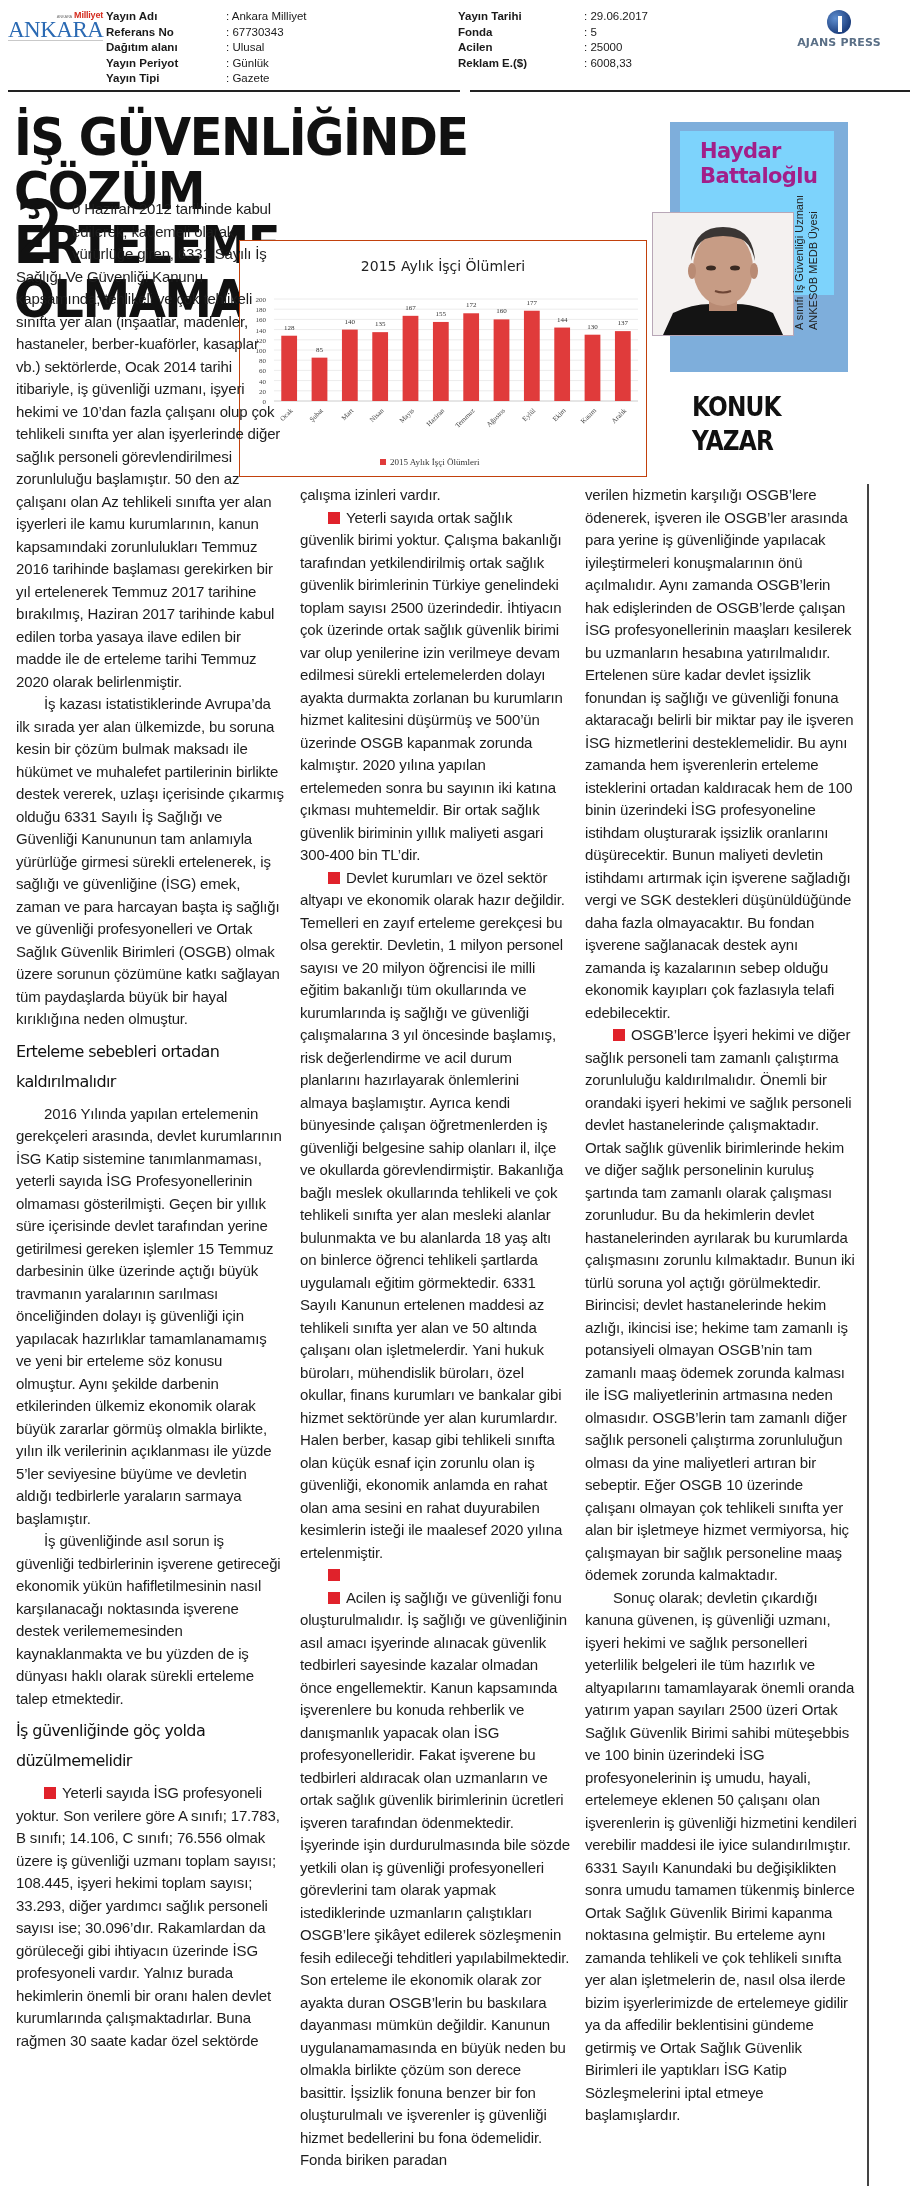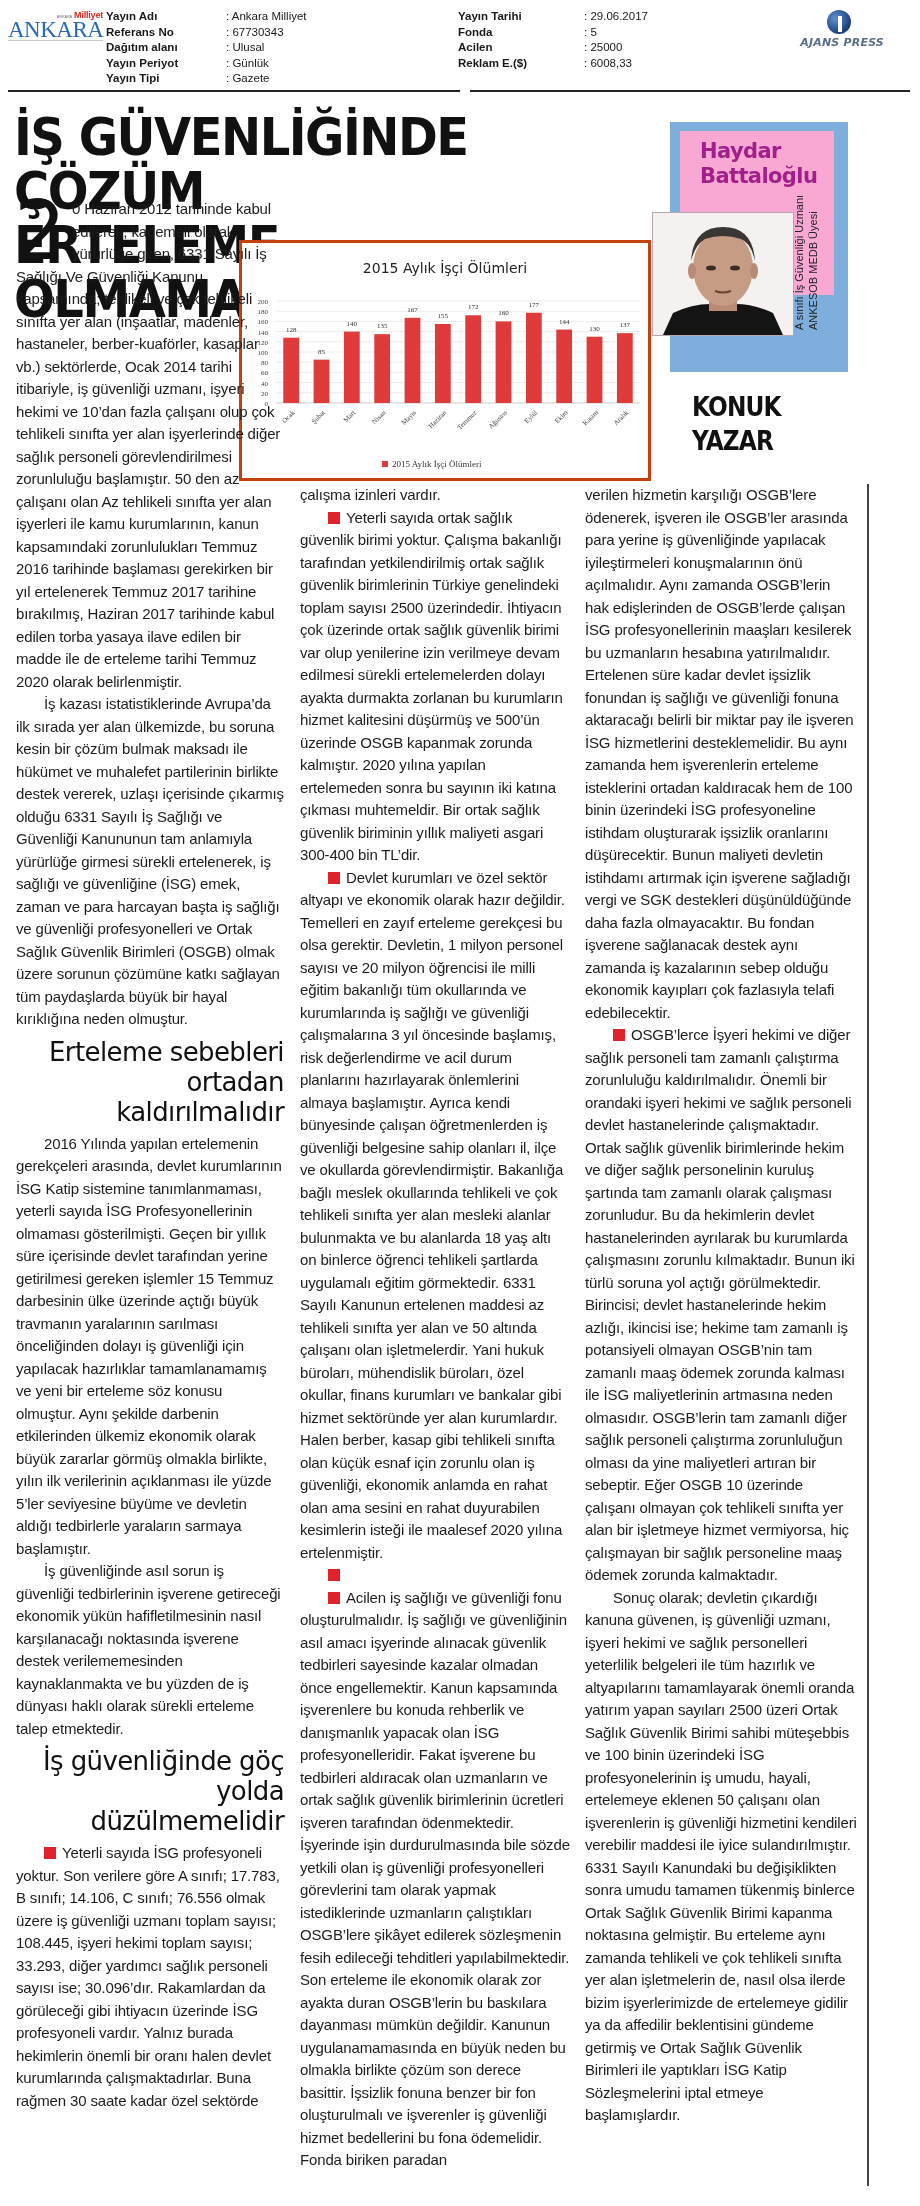--- a/index.html
+++ b/index.html
@@ -11,48 +11,48 @@
   .logo-top { font-size: 9px; font-weight: bold; color: #d42b1e; text-align: right; font-family: "Liberation Sans", sans-serif; letter-spacing: -0.2px; }
   .logo-top .sm { color: #777; font-size: 4px; font-weight: normal; margin-right: 2px; }
   .logo-main { font-family: "Liberation Serif", serif; font-size: 23px; line-height: 20px; color: #2b6ab3; letter-spacing: -0.5px; border-bottom: 1px solid #c9c9c9; }
   .meta { position: absolute; font-family: Liberation Sans, sans-serif; font-size: 11.5px; line-height: 15.5px; }
   .meta-l { left: 106px; top: 9px; }
   .meta-r { left: 458px; top: 9px; }
   .meta .row { display: flex; }
   .meta .k { font-weight: bold; width: 120px; }
   .meta-r .k { width: 126px; }
   .meta .v { font-weight: normal; text-align: right; }
-  .ajans { position: absolute; left: 794px; top: 10px; width: 90px; text-align: right; font-style: italic; }
+  .ajans { position: absolute; left: 794px; top: 10px; width: 90px; text-align: center; }
   .ajans-globe { width: 24px; height: 24px; border-radius: 50%; background: radial-gradient(circle at 35% 35%, #5f8fd0, #1d3f7e 70%); margin: 0 auto; position: relative; }
   .ajans-globe::after { content: ""; position: absolute; left: 11px; top: 6px; width: 4px; height: 16px; background: #fff; }
   .ajans-txt { font-weight: bold; font-size: 11px; color: #5a6f86; letter-spacing: 0.2px; margin-top: 2px; }
   .hdr-rule { position: absolute; left: 8px; top: 90px; width: 452px; height: 2px; background: #222; }
   .hdr-rule2 { position: absolute; left: 470px; top: 90px; width: 440px; height: 2px; background: #222; }
 
   
   .headline { position: absolute; left: 14px; top: 110px; width: 640px; font-family: "DejaVu Sans", sans-serif; font-weight: bold; font-size: 48px; line-height: 50px; letter-spacing: -1.5px; color: #111; transform: scaleY(1.08); transform-origin: top left; }
 
   
   .author-box { position: absolute; left: 670px; top: 122px; width: 178px; height: 250px; background: #7eaedb; }
-  .author-inner { position: absolute; left: 10px; top: 9px; width: 154px; height: 164px; background: #f9a8d4; }
+  .author-inner { position: absolute; left: 10px; top: 9px; width: 154px; height: 164px; background: #7dd3fc; }
   .author-name { position: absolute; left: 20px; top: 8px; font-family: "DejaVu Sans", sans-serif; font-weight: bold; font-size: 21px; line-height: 25px; color: #a21f8a; letter-spacing: -0.6px; }
   .author-photo { position: absolute; left: 652px; top: 212px; width: 140px; height: 122px; background: #fff; border: 1px solid #b8a7b7; overflow: hidden; }
   .author-role { position: absolute; left: 792px; top: 330px; width: 210px; height: 36px; transform: rotate(-90deg); transform-origin: top left; font-size: 11px; line-height: 14px; color: #222; font-family: "Liberation Sans", sans-serif; text-align: left; }
   .konuk { position: absolute; left: 692px; top: 390px; font-family: "DejaVu Sans", sans-serif; font-weight: bold; font-size: 27px; line-height: 34px; color: #111; letter-spacing: -1px; transform: scaleX(0.86); transform-origin: top left; }
 
   
-  .chart { position: absolute; left: 239px; top: 240px; width: 406px; height: 235px; border: 3px solid #c2410c; background: #fff; }
+  .chart { position: absolute; left: 239px; top: 240px; width: 406px; height: 235px; border: 1px solid #c2410c; background: #fff; }
   .chart svg { display: block; }
 
   
   .col { position: absolute; font-family: "Liberation Sans", sans-serif; font-size: 15px; line-height: 22.5px; color: #1d1d1d; letter-spacing: -0.15px; }
   .col p { margin: 0; }
   .col .ind { text-indent: 28px; }
   .col .bullet { display: inline-block; width: 12px; height: 12px; background: #e0222b; margin-right: 6px; vertical-align: -1px; }
-  .col h2 { margin: 6px 0 6px 12px; font-family: "DejaVu Sans", sans-serif; font-weight: normal; font-size: 26px; line-height: 30px; color: #111; letter-spacing: -0.6px; text-align: right; }
+  .col h2 { margin: 6px 0 6px 0; font-family: "DejaVu Sans", sans-serif; font-weight: normal; font-size: 16px; line-height: 30px; color: #111; letter-spacing: -0.6px; }
   .col1 { left: 16px; top: 198px; width: 268px; }
   .col2 { left: 300px; top: 484px; width: 270px; }
   .col3 { left: 585px; top: 484px; width: 272px; }
   .dropcap { float: left; font-family: "DejaVu Sans", sans-serif; font-size: 82px; line-height: 66px; margin: 0 6px 0 -2px; color: #111; font-weight: normal; }
   .col-rule { position: absolute; left: 867px; top: 484px; width: 2px; height: 1702px; background: #444; }
 </style>
 </head>
 <body>
 
 <div class="hdr">

